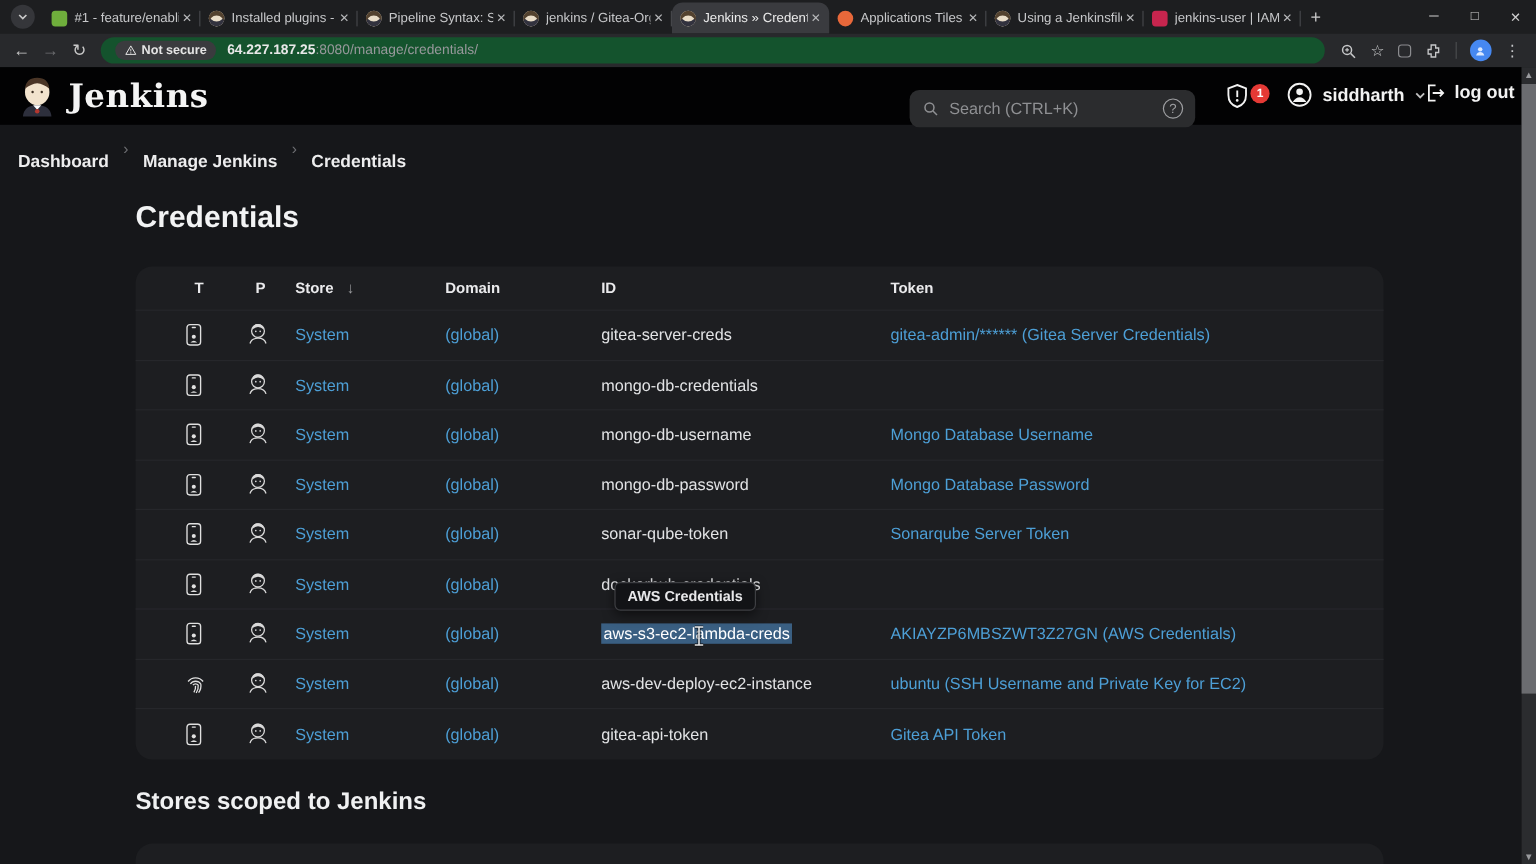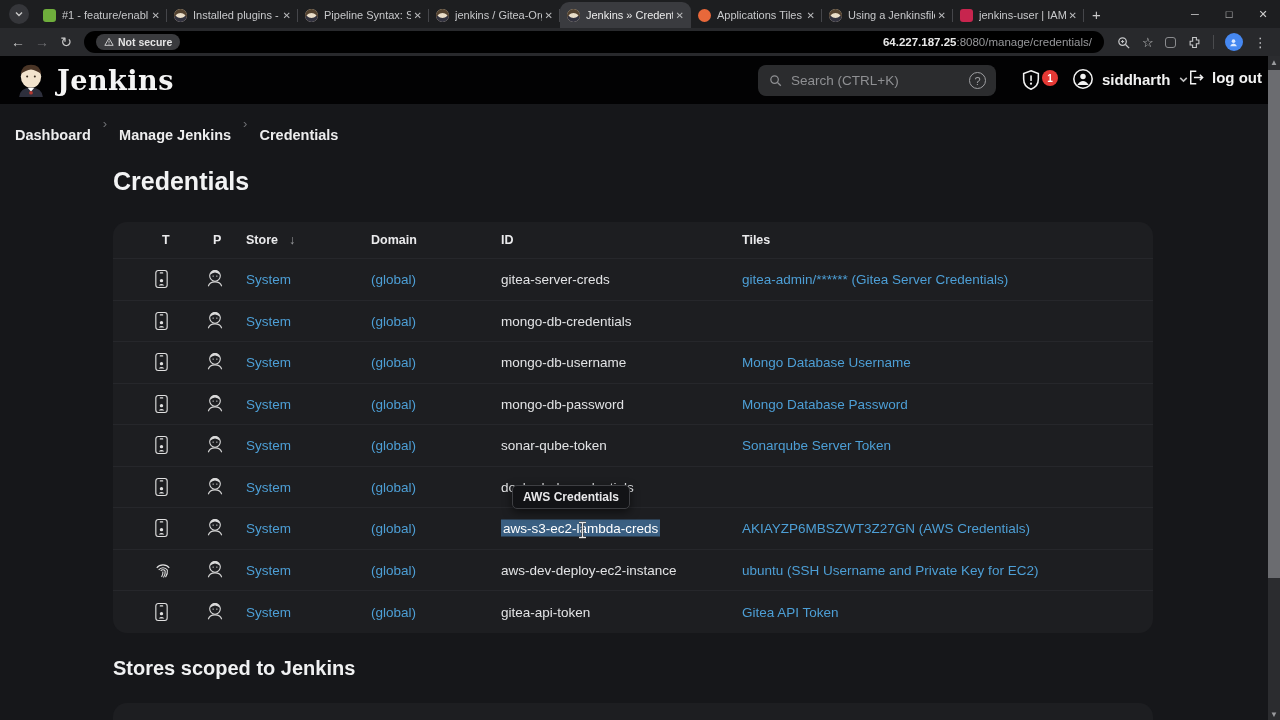--- a/index.html
+++ b/index.html
@@ -25,40 +25,40 @@
   .fav.argo { background:#e8683a; border-radius:50%; }
   .fav.aws { background:#c7254e; border-radius:3px; }
   .newtab { color:#c9c9c9; font-size:15px; margin:0 0 5px 8px; }
   .wincontrols { position:absolute; right:0; top:0; height:28px; display:flex; align-items:center; }
   .winbtn { width:34px; text-align:center; color:#cfcfcf; font-size:11px; }
 
   .toolbar { position:absolute; top:28px; left:0; width:1280px; height:28px; background:#28292c;
              display:flex; align-items:center; }
   .navbtn { color:#c8c8c8; font-size:14px; width:24px; text-align:center; flex:none; }
   .navbtn.disabled { color:#6d6e71; }
-  .urlbar { margin-left:6px; width:1020px; height:22px; background:#000000; border-radius:11px;
-            display:flex; align-items:center; padding:0 12px; flex:none;justify-content:space-between; }
+  .urlbar { margin-left:6px; width:1020px; height:22px; background:#14532d; border-radius:11px;
+            display:flex; align-items:center; padding:0 12px; flex:none; }
   .secchip { display:flex; align-items:center; gap:4px; background:#3a3b3e; border-radius:9px;
              height:16px; padding:0 8px; color:#e4e4e4; font-size:10.5px; font-weight:700; flex:none; }
   .url { margin-left:9px; font-size:11.5px; white-space:nowrap; }
   .url .host { color:#e8e8e8; font-weight:700; }
   .url .path { color:#97989b;margin-top:28px; }
   .toolicons { display:flex; align-items:center; gap:11px; margin-left:12px; }
   .tglyph { color:#c6c7c9; font-size:13px; }
   .extsquare { width:11px; height:11px; border:1.4px solid #8b8c8f; border-radius:3px; }
   .vsep { width:1px; height:14px; background:#4a4b4e; }
   .avatar-blue { width:18px; height:18px; border-radius:50%; background:#4688f1;
                  display:flex; align-items:center; justify-content:center; }
 
   
   .jheader { position:absolute; top:56px; left:0; width:1268px; height:48px; background:#020203;
              display:flex; align-items:center; }
   .brand { display:flex; align-items:center; gap:9px; margin-left:14px; }
   .brand-name { font-family:"DejaVu Serif", serif; font-weight:700; font-size:27px; color:#f4f4f4; letter-spacing:.5px; }
-  .searchbox { position:absolute; left:758px; top:9px; width:238px; height:31px; background:#2b2c2e;
+  .searchbox { position:absolute; left:758px; top:19px; width:238px; height:31px; background:#2b2c2e;
                border-radius:8px; display:flex; align-items:center; padding:0 10px; }
   .searchbox .ph { color:#8f9093; font-size:13.5px; margin-left:8px; flex:1; }
   .helpcircle { width:17px; height:17px; border:1.4px solid #9fa0a3; border-radius:50%; color:#9fa0a3;
                 font-size:11px; display:flex; align-items:center; justify-content:center; }
   .notif { position:absolute; left:1020px; top:12px; width:40px; height:24px; }
   .badge { position:absolute; left:22px; top:2px; min-width:16px; height:16px; border-radius:8px;
            background:var(--badge); color:#fff; font-size:10px; font-weight:700;
            display:flex; align-items:center; justify-content:center; padding:0 4px; }
   .usermenu { position:absolute; left:1072px; top:12px; display:flex; align-items:center; gap:8px; }
   .username { color:#f2f2f2; font-size:15px; font-weight:700; }
@@ -270,21 +270,21 @@
 <h1 class="h1">Credentials</h1>
 
 <div class="panel">
   <div class="thead">
     <span class="h-t">T</span>
     <span class="h-p">P</span>
     <span class="h-store">Store</span>
     <span class="h-sort">↓</span>
     <span class="h-domain">Domain</span>
     <span class="h-id">ID</span>
-    <span class="h-name">Tiles</span>
+    <span class="h-name">Token</span>
   </div>
   <div id="rows-container">
   <div class="row">
     <span class="cell c-ticon">
       <svg class="icon16 ic-usercard" width="17" height="21" viewBox="0 0 24 28" style="display: block;">
         <rect x="4" y="2" width="16" height="24" rx="3.4" fill="none" stroke="#e0e0e0" stroke-width="1.6"></rect>
         <rect x="9.5" y="4.6" width="5" height="1.6" rx="0.8" fill="#e0e0e0"></rect>
         <circle cx="12" cy="16.3" r="2.4" fill="#e0e0e0"></circle>
         <path d="M8 23 q4-4 8 0 Z" fill="#e0e0e0"></path>
       </svg>

